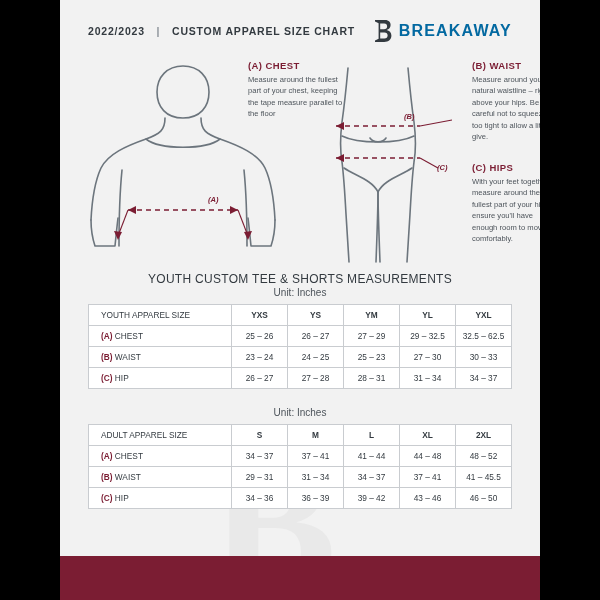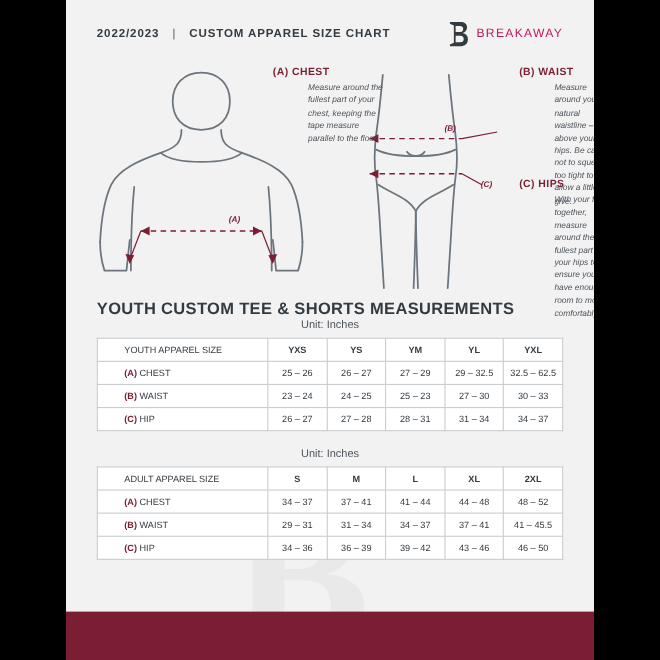--- a/index.html
+++ b/index.html
@@ -72,24 +72,24 @@
     display: flex;
     align-items: center;
     gap: 7px;
   }
   .brand-mark {
     width: 20px;
     height: 24px;
     position: relative;
   }
   .brand-name {
-    font-size: 11px;
-    font-weight: normal;
+    font-size: 16px;
+    font-weight: bold;
     letter-spacing: 1.2px;
-    color: #be185d;
+    color: #0369a1;
   }
 
   
   .diagram {
     position: absolute;
     left: 0;
     top: 50px;
     width: 480px;
     height: 220px;
   }
@@ -101,22 +101,20 @@
     font-size: 9.5px;
     font-weight: bold;
     color: #7b1d33;
     letter-spacing: 0.4px;
     margin-bottom: 3px;
   }
   .callout .c-body {
     font-size: 7.6px;
     line-height: 1.5;
     color: #4d545b;
-    font-style: italic;
-    margin-left: 32px;
   }
   #callout-chest { left: 188px; top: 10px; width: 100px;}
   #callout-waist { left: 412px; top: 10px; width: 86px;}
   #callout-hips  { left: 412px; top: 112px; width: 86px;}
 
   .meas-label {
     position: absolute;
     font-size: 7.5px;
     font-style: italic;
     color: #7b1d33;
@@ -129,23 +127,23 @@
   
   .section {
     position: absolute;
     left: 28px;
     width: 424px;
   }
   #section-youth { top: 272px; }
   #section-adult { top: 406px; }
 
   .sec-title {
-    text-align: left;
-    font-size: 15px;
-    font-weight: bold;
+    text-align: center;
+    font-size: 12px;
+    font-weight: normal;
     color: #333a40;
     letter-spacing: 0.3px;
   }
   .sec-sub {
     text-align: center;
     font-size: 10px;
     color: #4d545b;
     margin-top: 1px;
     margin-bottom: 6px;
   }
@@ -158,21 +156,21 @@
   table th, table td {
     border: 1px solid #c9ccd0;
     height: 20px;
     font-size: 8.3px;
     color: #333a40;
     text-align: center;
     padding: 0;
   }
   table th.rowhead, table td.rowhead {
     text-align: left;
-    padding-left: 24px;
+    padding-left: 12px;
     width: 130px;
   }
   table th {
     font-weight: bold;
     font-size: 8.3px;
   }
   .th-size {
     text-align: left;
     padding-left: 8px;
     font-weight: normal !important;

